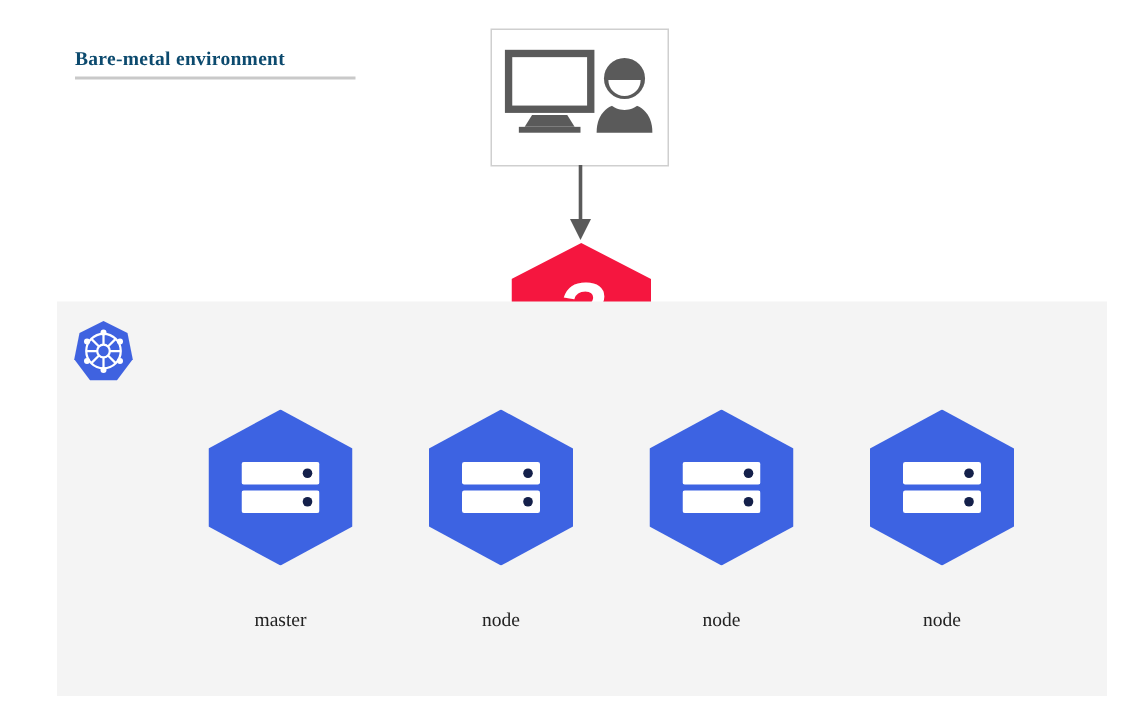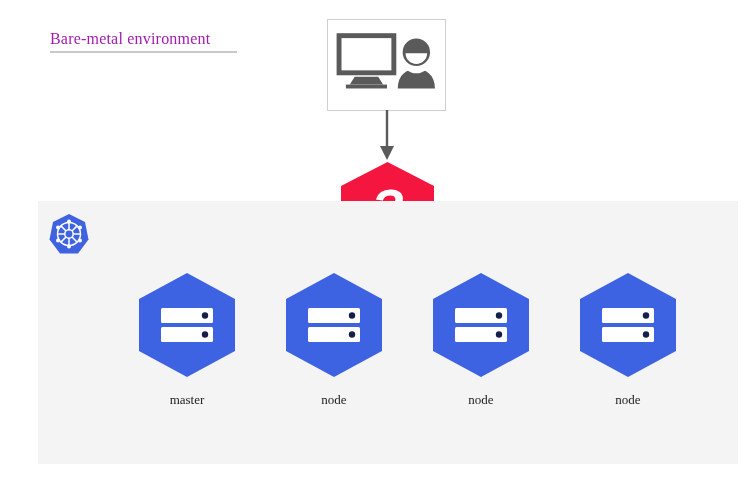--- a/index.html
+++ b/index.html
@@ -24,25 +24,26 @@
   }
 
   
   .title-wrap {
     position: absolute;
     left: 50px;
     top: 30px;
   }
   .title-text {
     font-family: "Liberation Serif", serif;
-    font-size: 16px;
-    color: #a21caf;
+    font-size: 13px;
+    color: #0c4a6e;
     letter-spacing: 0.2px;
     white-space: nowrap;
     line-height: 18px;
+    font-weight: bold;
   }
   .title-underline {
     margin-top: 3px;
     height: 2px;
     background: #c9c9c9;
     width: 187px;
   }
 
   
   .user-box {
@@ -135,21 +136,21 @@
     top: 50%;
     transform: translate(-50%, -50%);
     width: 52px;
     height: 36px;
   }
   .node-label {
     text-align: center;
     font-family: "Liberation Serif", serif;
     font-size: 13px;
     color: #222222;
-    margin-top: 15px;
+    margin-top: 28px;
     line-height: 16px;
     white-space: nowrap;
   }
 </style>
 </head>
 <body>
 
 <div id="canvas">
 
   <div class="title-wrap">

